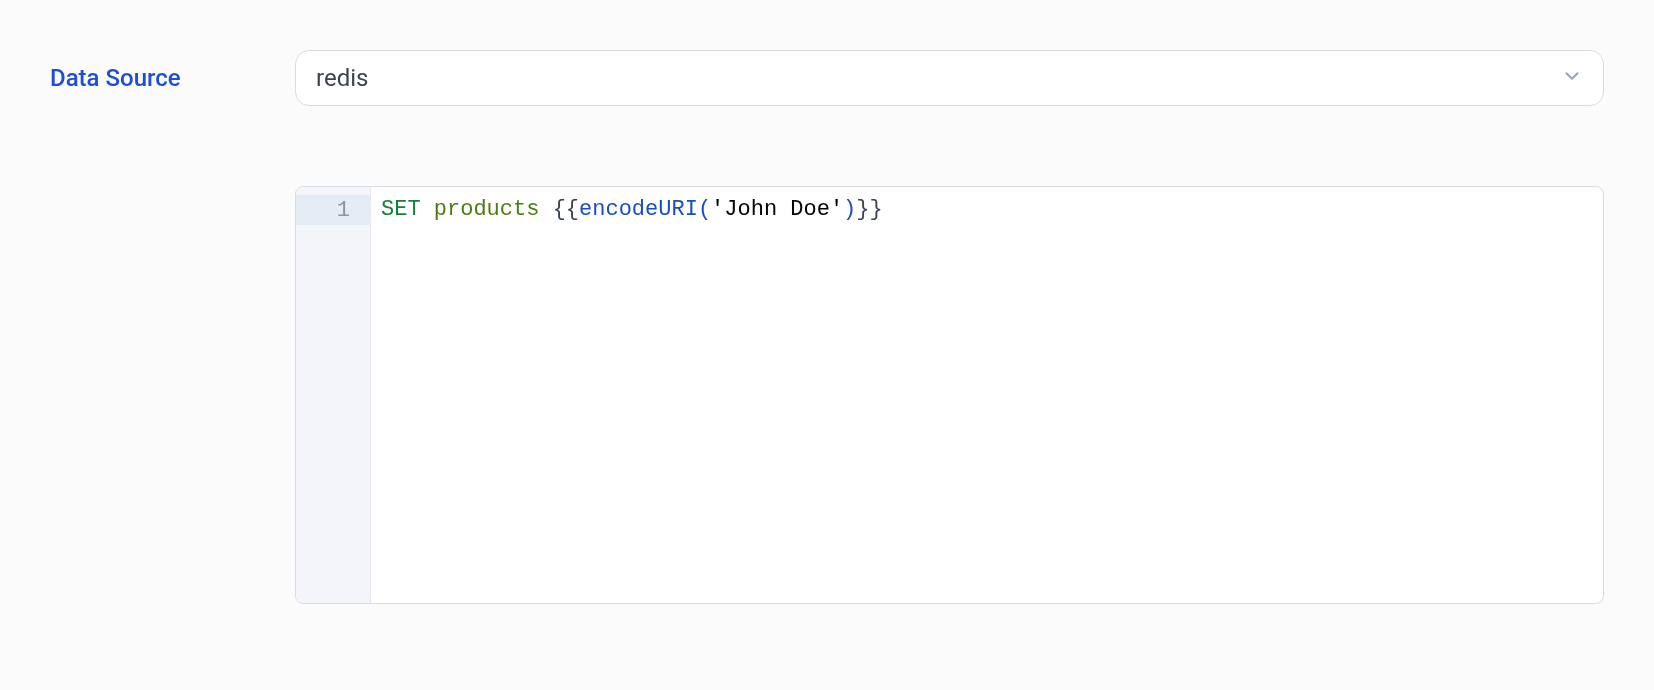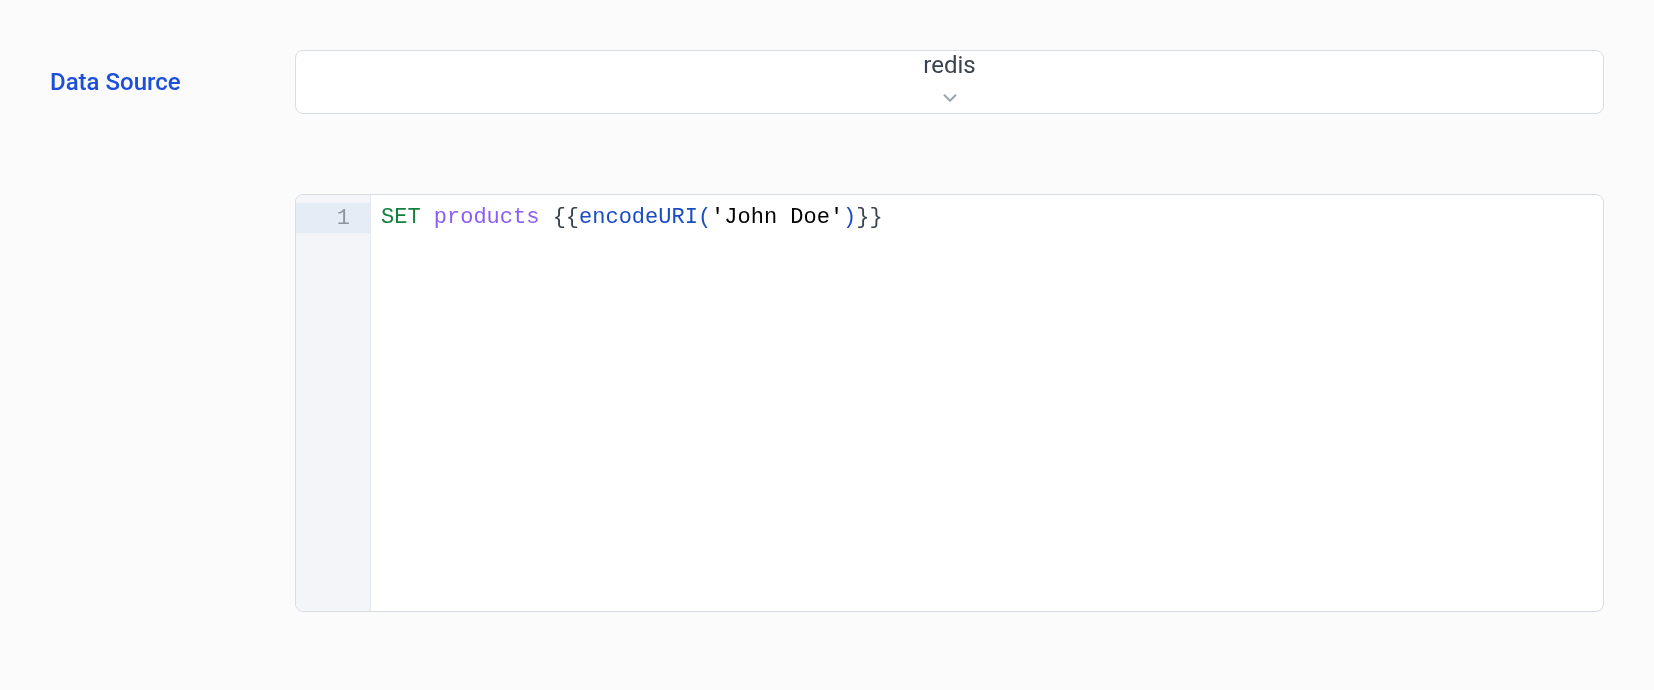--- a/index.html
+++ b/index.html
@@ -32,30 +32,29 @@
     .label {
       color: #1d4ed8;
       font-size: 24px;
       font-weight: 500;
     }
     .field-col {
       flex: 1;
     }
     .select-box {
       width: 100%;
-      height: 64px;
+      height: 56px;
       border: 1px solid #d7dde3;
-      border-radius: 8px;
+      border-radius: 14px;
       background: #ffffff;
       display: flex;
       align-items: center;
       padding: 0 20px;
       justify-content: space-between;
       cursor: pointer;
-      flex-direction: column;
     }
     .select-value {
       color: #3a4350;
       font-size: 24px;
     }
     .chevron {
       color: #9aa4b2;
     }
     .code-box {
       width: 100%;
@@ -87,21 +86,21 @@
     }
     .code-content {
       flex: 1;
       padding: 8px 10px;
       font-family: "SFMono-Regular", Menlo, Consolas, "Liberation Mono", monospace;
       font-size: 22px;
       line-height: 30px;
       white-space: pre;
     }
     .tok-kw { color: #15803d; }
-    .tok-id { color: #8b5cf6; }
+    .tok-id { color: #4d7c0f; }
     .tok-br { color: #3a4350; }
     .tok-fn { color: #1a4cc2; text-align: right; }
     .tok-paren { color: #1a4cc2; }
     .tok-str { color: #000000; }
   </style>
 </head>
 <body>
 
 <div class="container">
 

